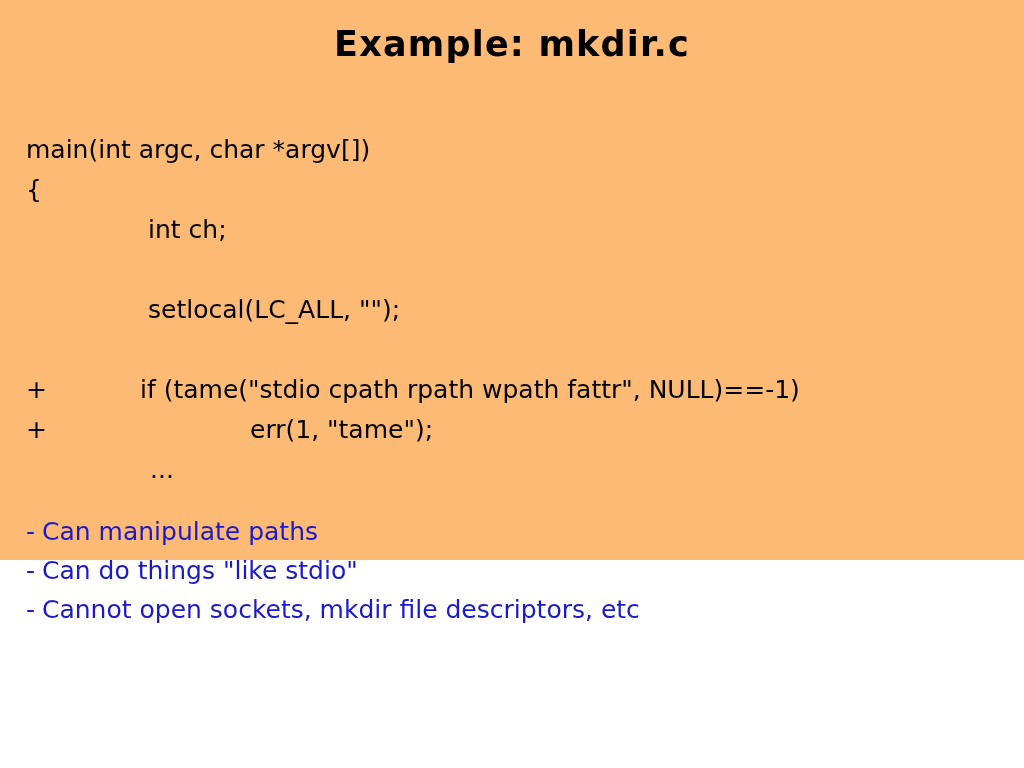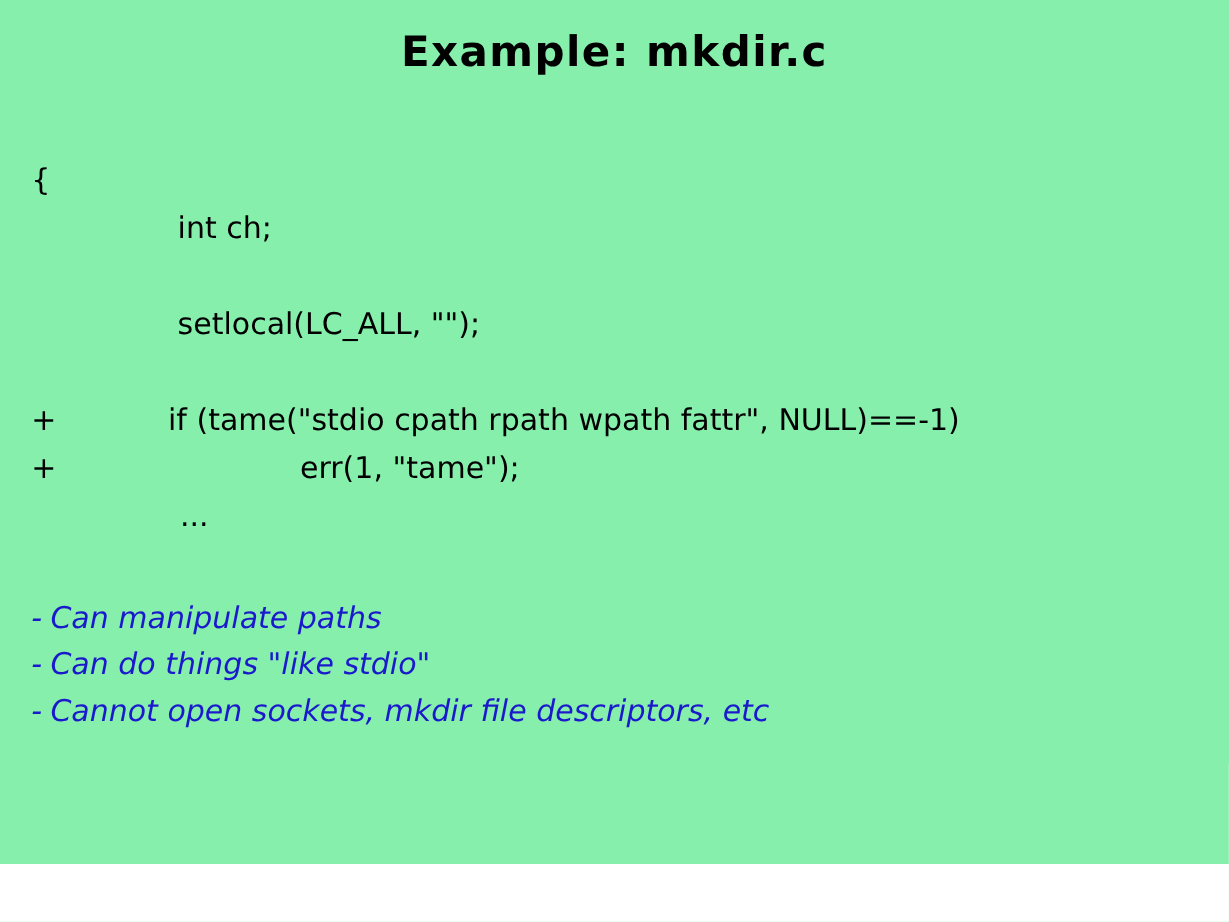--- a/index.html
+++ b/index.html
@@ -12,22 +12,22 @@
     width: 1024px;
     height: 768px;
     overflow: hidden;
     font-family: "DejaVu Sans", sans-serif;
     -webkit-font-smoothing: antialiased;
   }
 
   .slide {
     position: relative;
     width: 1024px;
-    height: 720px;
-    background: #86efac;
+    height: 560px;
+    background: #fdba74;
   }
 
   
   .slide-title {
     position: absolute;
     left: 0;
     top: 22px;
     width: 1024px;
     text-align: center;
     font-family: "DejaVu Sans", sans-serif;
@@ -68,23 +68,22 @@
     color: #000000;
   }
 
   .indent-1 { padding-left: 122px; }
   .indent-dots { padding-left: 124px; font-size: 25px; }
 
   
   .bullet-list {
     position: absolute;
     left: 26px;
-    top: 495px;
+    top: 512px;
     width: 970px;
-    font-style: italic;
   }
 
   .bullet-item {
     display: block;
     height: 39px;
     line-height: 39px;
     font-family: "DejaVu Sans", sans-serif;
     font-size: 25px;
     white-space: pre;
   }
@@ -101,20 +100,21 @@
 </style>
 </head>
 <body>
 
 <div class="slide">
 
   <div class="slide-title">Example: mkdir.c</div>
 
   <div class="code-block">
 
+    <div class="code-line"><span>main(int argc, char *argv[])</span></div>
 
     <div class="code-line"><span>{</span></div>
 
     <div class="code-line indent-1"><span>int ch;</span></div>
 
     <div class="code-line blank"></div>
 
     <div class="code-line indent-1"><span>setlocal(LC_ALL, "");</span></div>
 
     <div class="code-line blank"></div>

